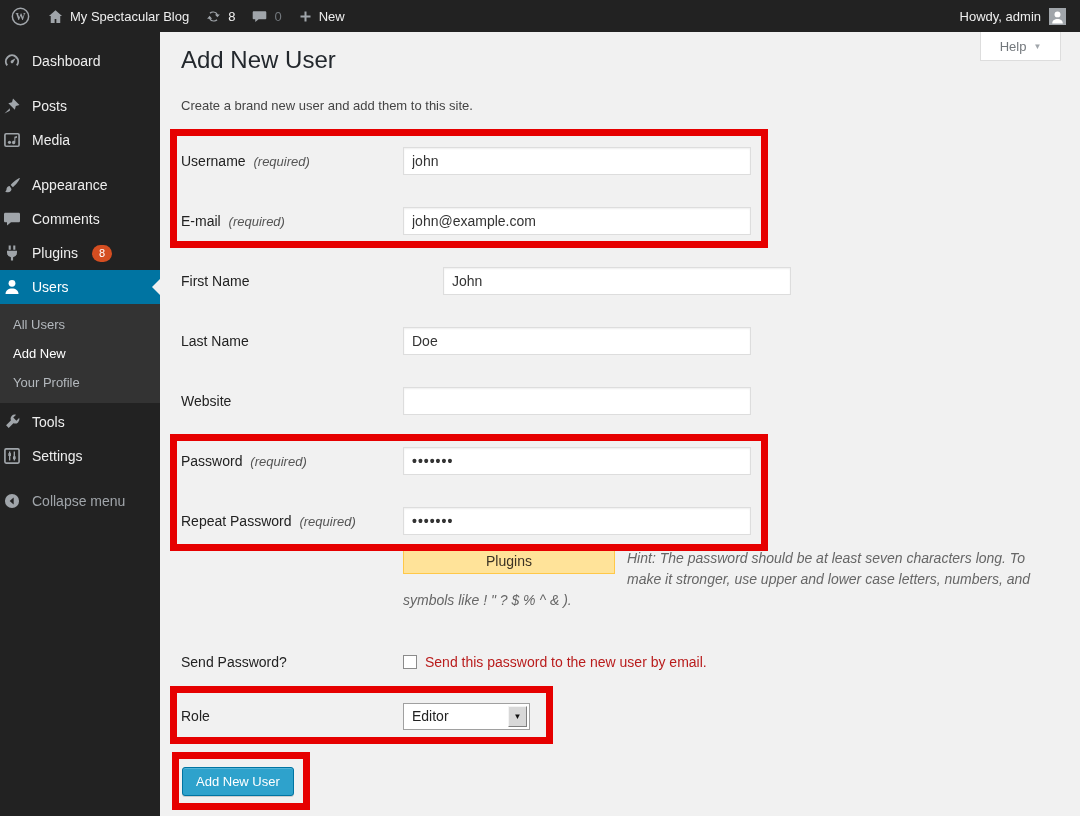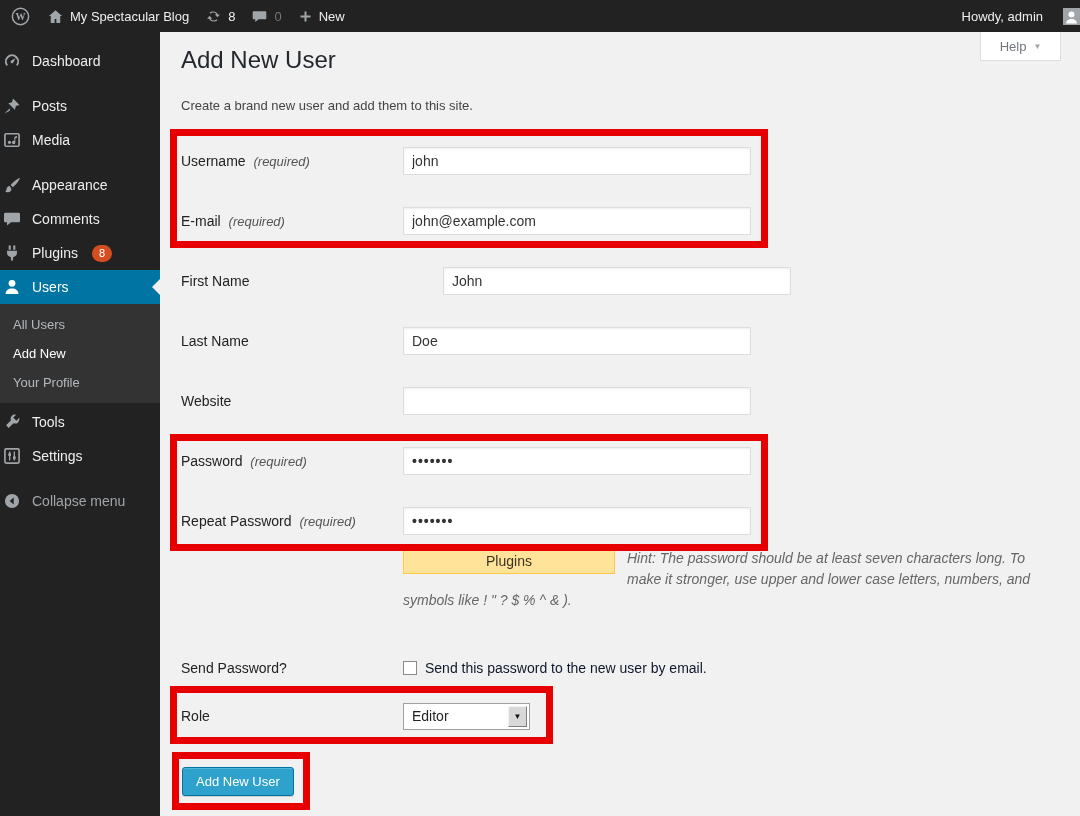--- a/index.html
+++ b/index.html
@@ -6,21 +6,21 @@
   body { font-family:"Liberation Sans", sans-serif; background:#f1f1f1; }
   .screen { position:relative; width:1080px; height:816px; overflow:hidden; background:#f1f1f1; }
 
   
   .adminbar { position:absolute; top:0; left:0; right:0; height:32px; background:#222;
               color:#eee; font-size:13px; display:flex; align-items:center; z-index:40; }
   .ab-left { display:flex; align-items:center; gap:16px; padding-left:10px; }
   .ab-item { display:flex; align-items:center; gap:6px; color:#eee; cursor:pointer; }
   .ab-item .icn { color:#a0a5aa; }
   .ab-count-muted { color:#72777c; }
-  .ab-right { margin-left:auto; display:flex; align-items:center; gap:20px; padding-right:0; }
+  .ab-right { margin-left:auto; display:flex; align-items:center; gap:8px; padding-right:14px; }
   .avatar { width:17px; height:17px; display:block; }
 
   
   .sidebar { position:absolute; top:32px; left:0; width:160px; bottom:0; background:#222;
              color:#eee; font-size:14px; z-index:30; }
   .m-item { display:flex; align-items:center; height:34px; padding-left:2px; gap:10px; cursor:pointer; }
   .m-item .icn { color:#a0a5aa; flex:none; }
   .m-item .m-label { color:#eee; }
   .mt-first { margin-top:12px; }
   .mt-group { margin-top:11px; }
@@ -52,21 +52,21 @@
   .tinput { width:348px; height:28px; background:#fff; border:1px solid #ddd;
             box-shadow:inset 0 1px 2px rgba(0,0,0,.07); padding:0 8px; font-size:14px;
             color:#333; font-family:"Liberation Sans", sans-serif; outline:none; }
   .tinput.pw { letter-spacing:1px; font-weight:bold; }
 
   .strength-block { position:absolute; left:243px; top:516px; width:644px; }
   .strength { float:left; width:212px; height:26px; background:#ffe399; border:1px solid #ffc848;
               text-align:center; line-height:24px; font-size:14px; color:#3c3324; margin-right:12px; }
   .hint { font-style:italic; font-size:14px; line-height:21px; color:#666; }
 
-  .cb-wrap { display:flex; align-items:center; gap:8px; font-size:14px; color:#0f172a; }
+  .cb-wrap { display:flex; align-items:center; gap:8px; font-size:14px; color:#b91c1c; }
   .checkbox { width:14px; height:14px; background:#fff; border:1px solid #8b8b8b; flex:none; cursor:pointer; }
 
   .fselect { position:relative; width:127px; height:27px; background:#fff; border:1px solid #a0a0a0;
              font-size:14px; color:#222; display:flex; align-items:center; padding-left:8px; cursor:pointer; }
   .fselect-btn { position:absolute; right:2px; top:2px; bottom:2px; width:19px; background:#d8d8d8;
                  border:1px solid #808080; border-top-color:#f4f4f4; border-left-color:#f4f4f4;
                  display:flex; align-items:center; justify-content:center; font-size:8px; color:#111; }
 
   .btn-primary { position:absolute; left:22px; top:735px; height:29px; padding:0 13px;
                  background:#2ea2cc; border:1px solid #0074a2; border-radius:3px; color:#fff;
@@ -280,21 +280,21 @@
         <span class="req">(required)</span>
       </label>
       <input class="tinput pw" type="text" value="•••••••" style="">
     </div>
 
     <div class="strength-block">
       <div class="strength">Plugins</div>
       <span class="hint">Hint: The password should be at least seven characters long. To make it stronger, use upper and lower case letters, numbers, and symbols like ! " ? $ % ^ &amp; ).</span>
     </div>
 
-    <div class="frow" style="top:616px;align-items:flex-end;">
+    <div class="frow" style="top:616px;">
       <label class="flabel">
         <span>Send Password?</span>
       </label>
       <span class="cb-wrap">
         <span class="checkbox"></span>
         <span>Send this password to the new user by email.</span>
       </span>
     </div>
 
     <div class="frow" style="top:670px;">

